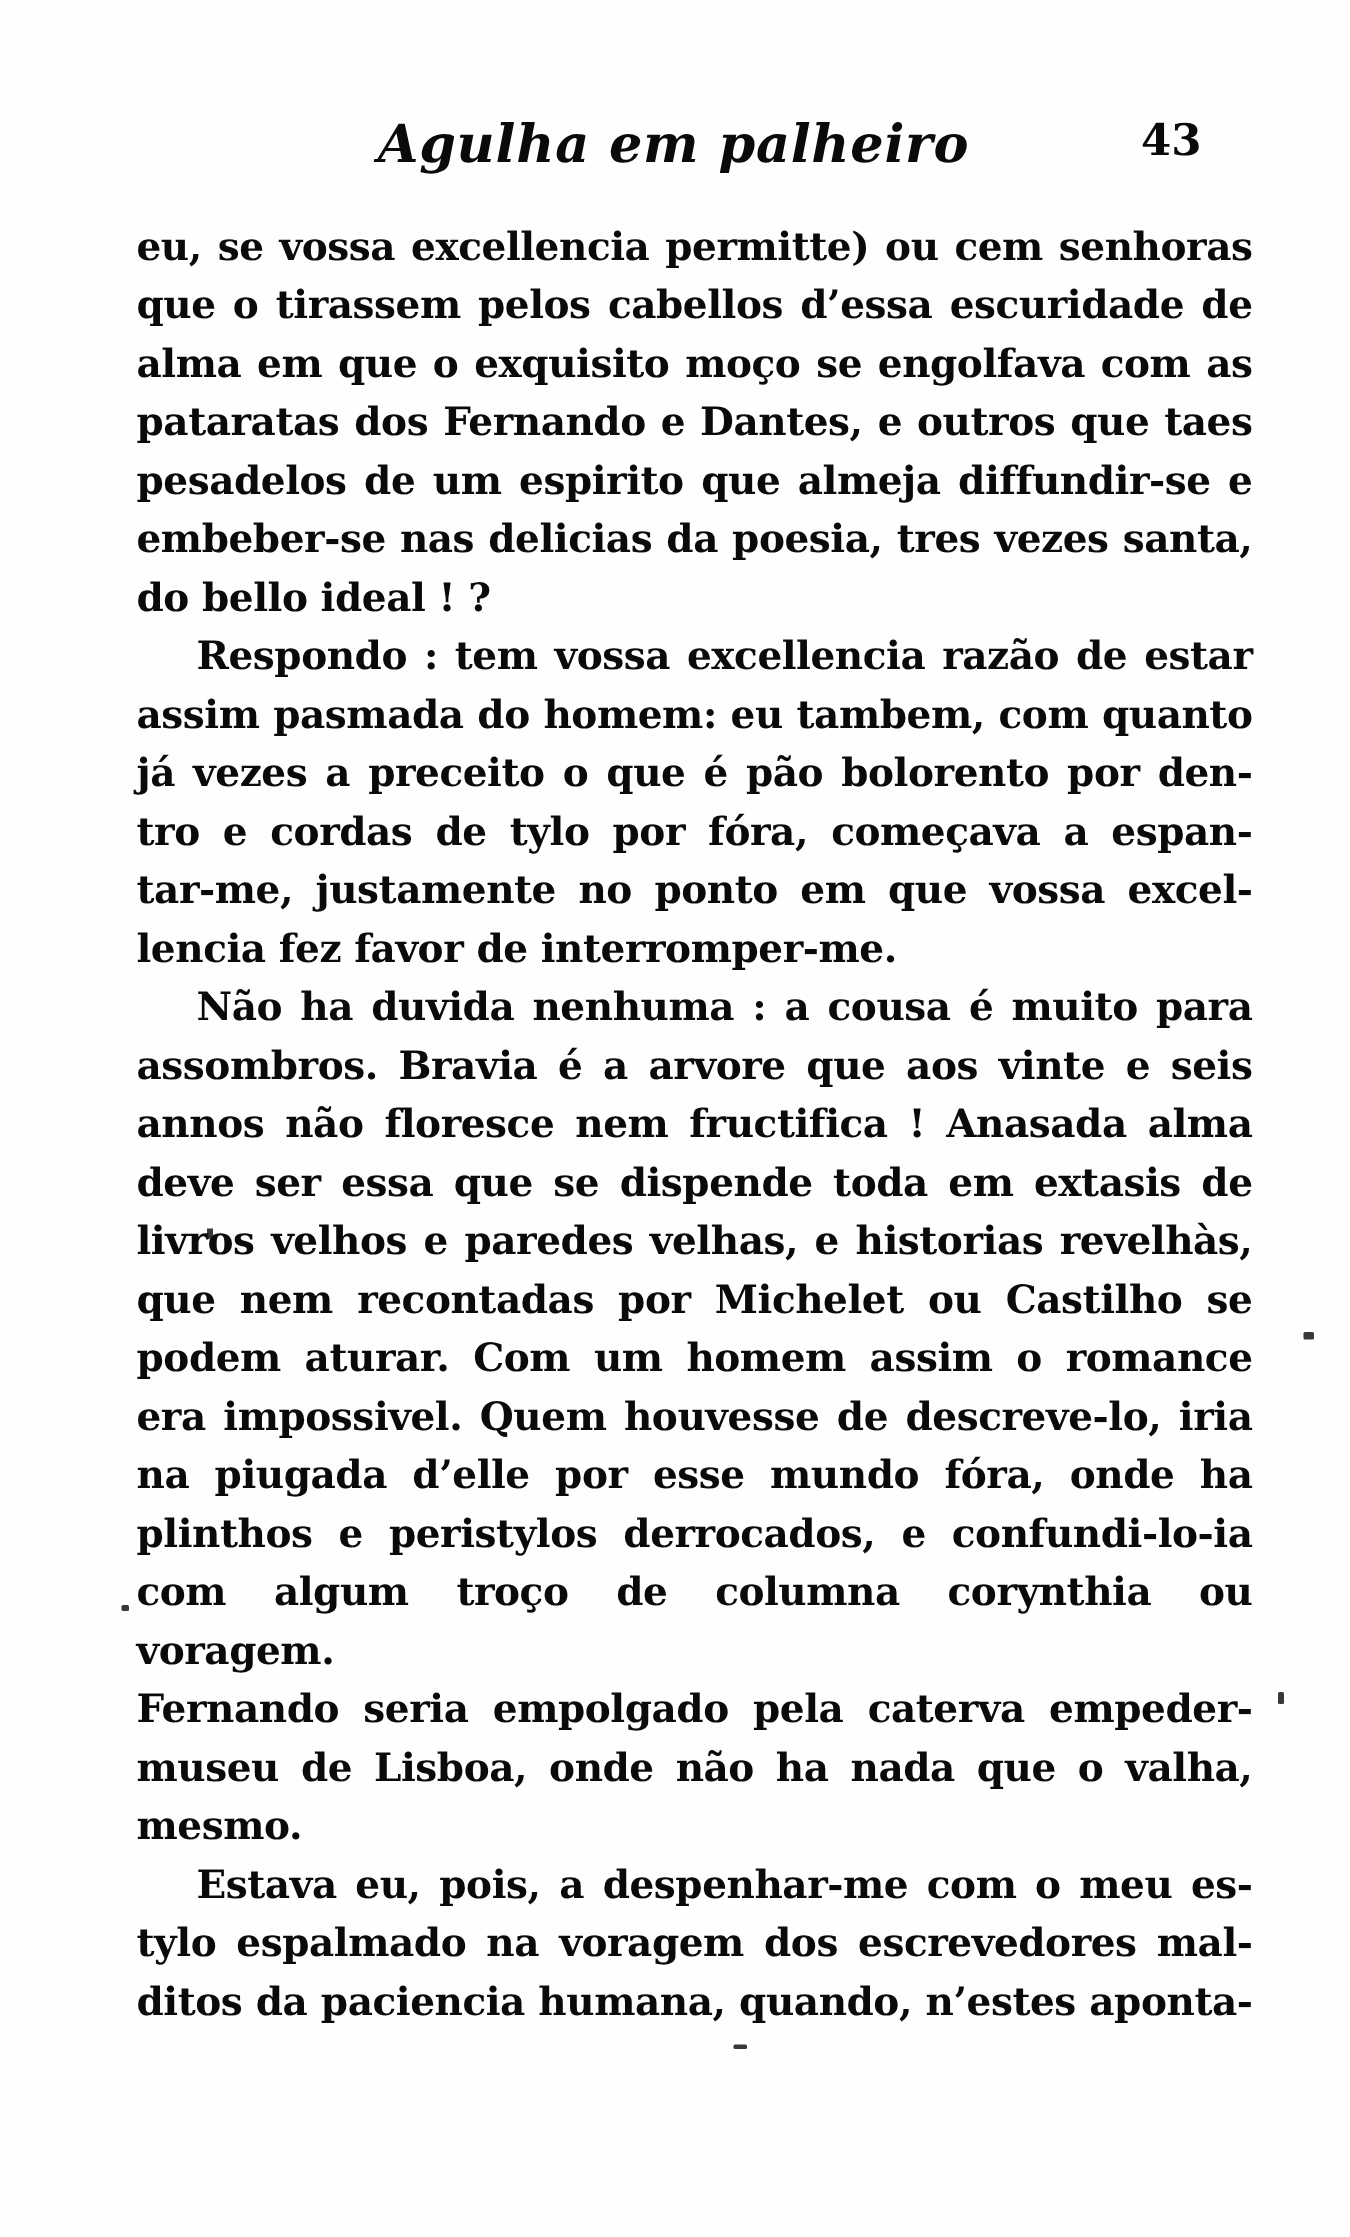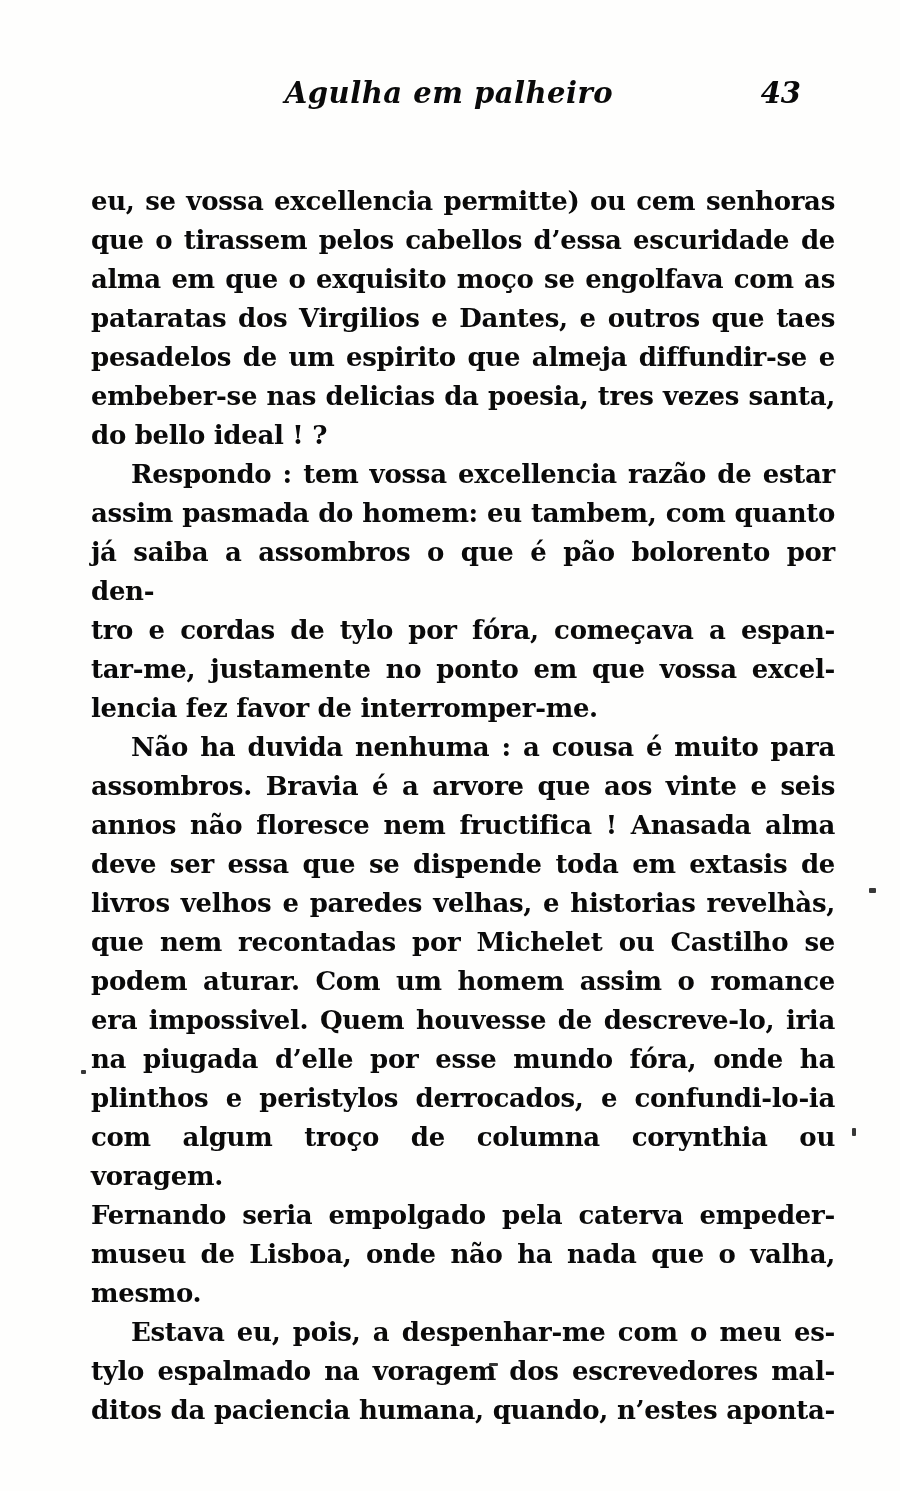--- a/index.html
+++ b/index.html
@@ -23,36 +23,34 @@
     left: 91px;
     width: 744px;
     height: 36px;
   }
   .head-title {
     display: block;
     width: 100%;
     text-align: center;
     transform: translateX(-14px);
     font-style: italic;
-    font-size: 29px;
+    font-size: 35px;
     letter-spacing: 0.5px;
   }
   .head-pagenum {
     position: absolute;
     top: 0;
     right: 34px;
-    font-style: italic;
     font-size: 29px;
   }
   .text-col {
     position: absolute;
     left: 91px;
     top: 146px;
     width: 744px;
-    margin-top: 36px;
   }
   .line {
     font-size: 26px;
     line-height: 39px;
     letter-spacing: -0.3px;
     white-space: normal;
     text-align: justify;
     text-align-last: justify;
   }
   .line.last {
@@ -83,30 +81,30 @@
     <span class="head-title">Agulha em palheiro</span>
     <span class="head-pagenum">43</span>
   </div>
 
   <div class="text-col">
 
     <div>
       <div class="line">eu, se vossa excellencia permitte) ou cem senhoras</div>
       <div class="line">que o tirassem pelos cabellos d’essa escuridade de</div>
       <div class="line">alma em que o exquisito moço se engolfava com as</div>
-      <div class="line">pataratas dos Virgilios e Dantes, e outros que taes</div>
+      <div class="line">pataratas dos Fernando e Dantes, e outros que taes</div>
       <div class="line">pesadelos de um espirito que almeja diffundir-se e</div>
       <div class="line">embeber-se nas delicias da poesia, tres vezes santa,</div>
       <div class="line last">do bello ideal ! ?</div>
     </div>
 
     <div>
       <div class="line indent">Respondo : tem vossa excellencia razão de estar</div>
       <div class="line">assim pasmada do homem: eu tambem, com quanto</div>
-      <div class="line">já saiba a assombros o que é pão bolorento por den-</div>
+      <div class="line">já vezes a preceito o que é pão bolorento por den-</div>
       <div class="line">tro e cordas de tylo por fóra, começava a espan-</div>
       <div class="line">tar-me, justamente no ponto em que vossa excel-</div>
       <div class="line last">lencia fez favor de interromper-me.</div>
     </div>
 
     <div>
       <div class="line indent">Não ha duvida nenhuma : a cousa é muito para</div>
       <div class="line">assombros. Bravia é a arvore que aos vinte e seis</div>
       <div class="line">annos não floresce nem fructifica ! Anasada alma</div>
       <div class="line">deve ser essa que se dispende toda em extasis de</div>

